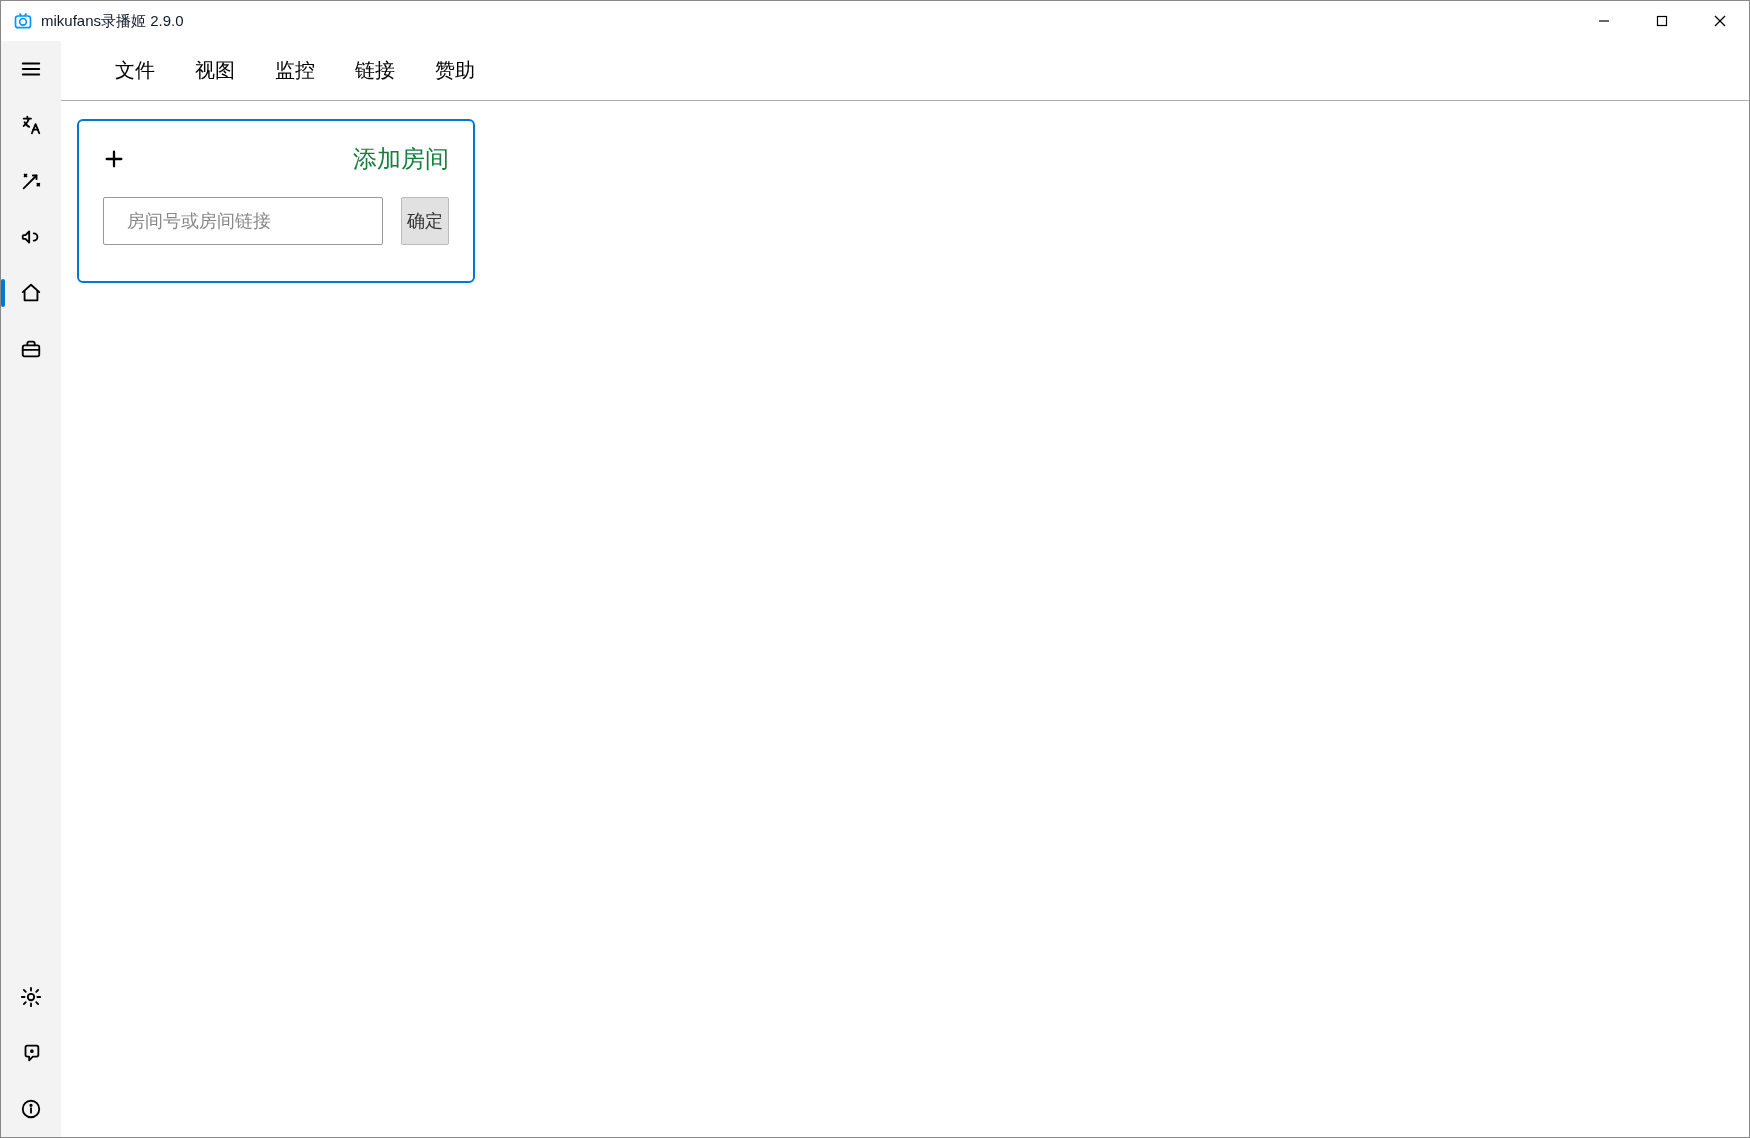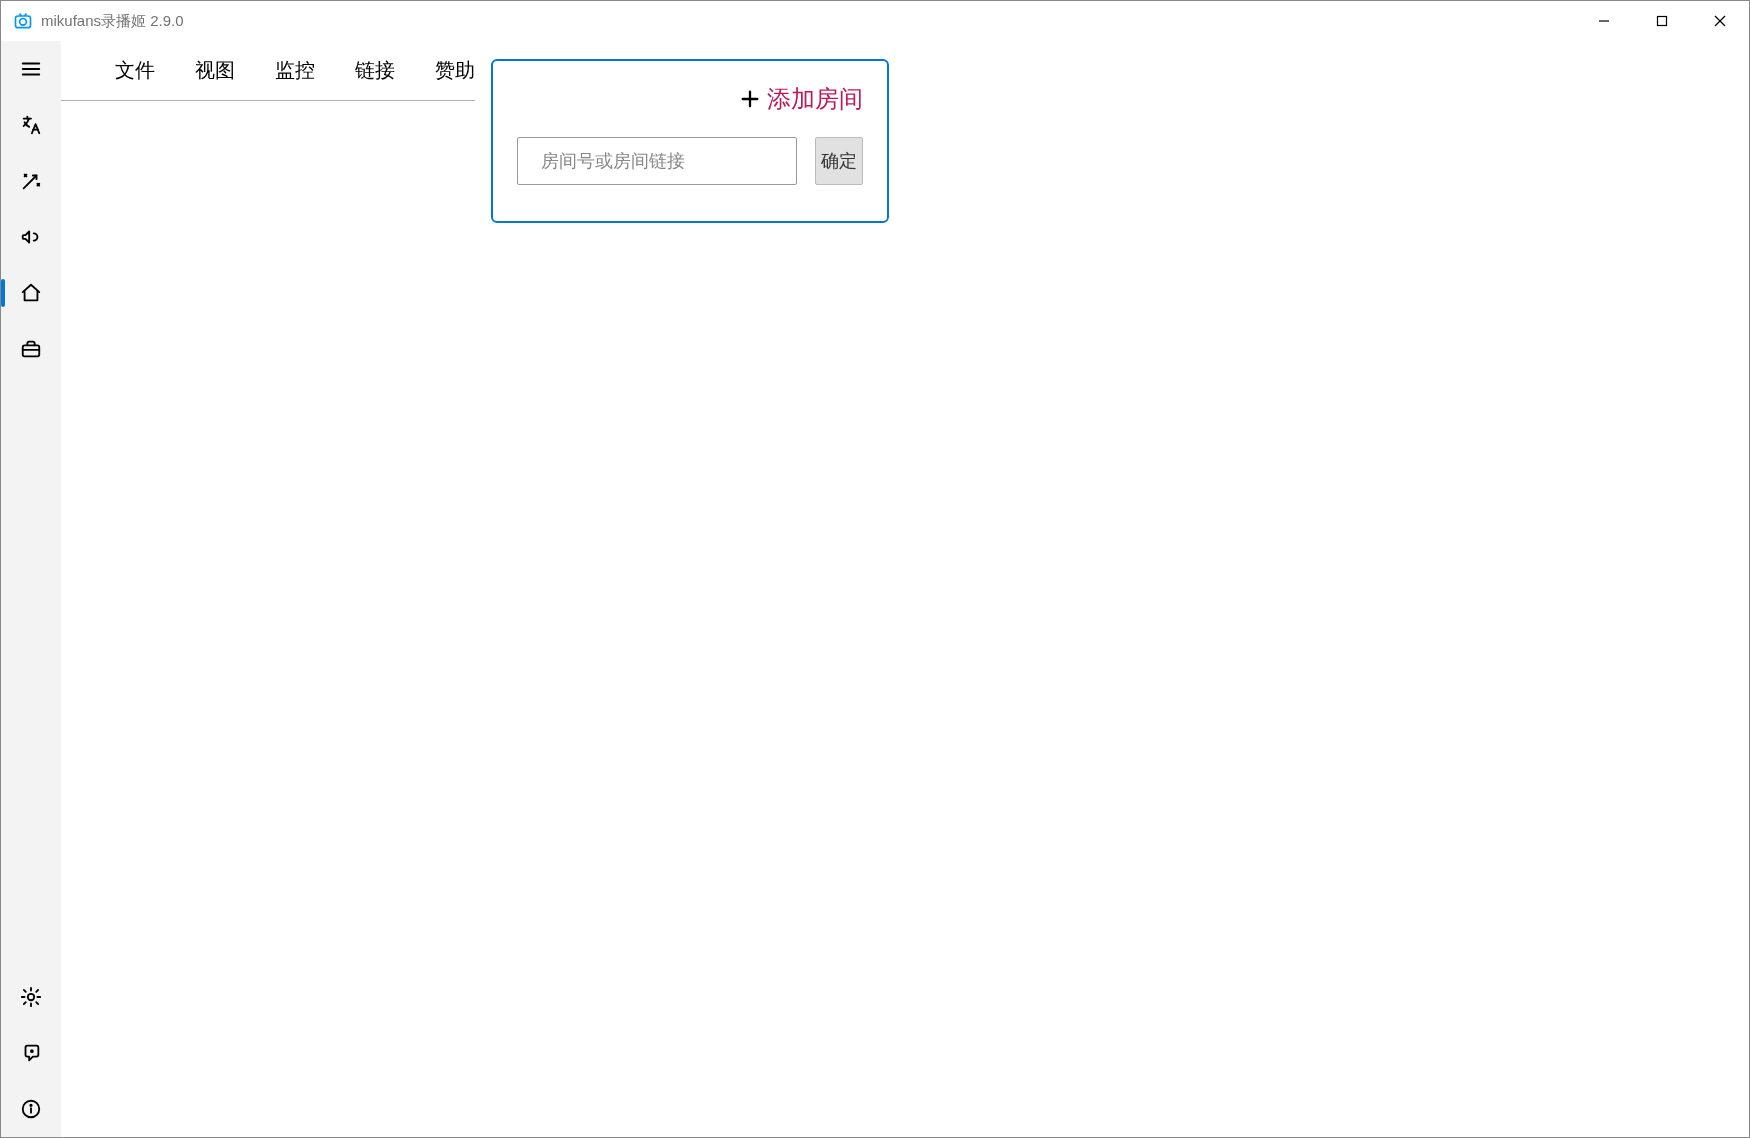--- a/index.html
+++ b/index.html
@@ -26,21 +26,21 @@
     }
     .app-icon {
       width: 20px;
       height: 20px;
       display: flex;
       align-items: center;
       justify-content: center;
     }
     .titlebar-title {
       font-size: 15px;
-      color: #737373;
+      color: #0f172a;
     }
     .window-controls {
       display: flex;
       height: 40px;
     }
     .window-control {
       width: 58px;
       height: 40px;
       display: flex;
       align-items: center;
@@ -86,21 +86,21 @@
       left: 0;
       top: 14px;
       bottom: 14px;
       width: 4px;
       background: #0078d4;
       border-radius: 2px;
     }
     .main {
       flex: 1;
       display: flex;
-      flex-direction: row;
+      flex-direction: column;
       background: #ffffff;
     }
     .menubar {
       height: 60px;
       display: flex;
       align-items: center;
       padding-left: 54px;
       gap: 40px;
       border-bottom: 1px solid #b0b0b0;
     }
@@ -116,25 +116,25 @@
     .add-room-card {
       width: 398px;
       border: 2px solid #0078d4;
       border-radius: 6px;
       padding: 22px 24px 36px 24px;
       background: #ffffff;
     }
     .add-room-title {
       display: flex;
       align-items: center;
-      justify-content: flex-end;
+      justify-content: space-between;
       gap: 6px;
       font-size: 24px;
       font-weight: 400;
-      color: #be185d;
+      color: #15803d;
       margin-bottom: 22px;
     }
     .add-room-input-row {
       display: flex;
       gap: 0;
     }
     .room-input {
       flex: 1;
       height: 48px;
       border: 1px solid #999;

